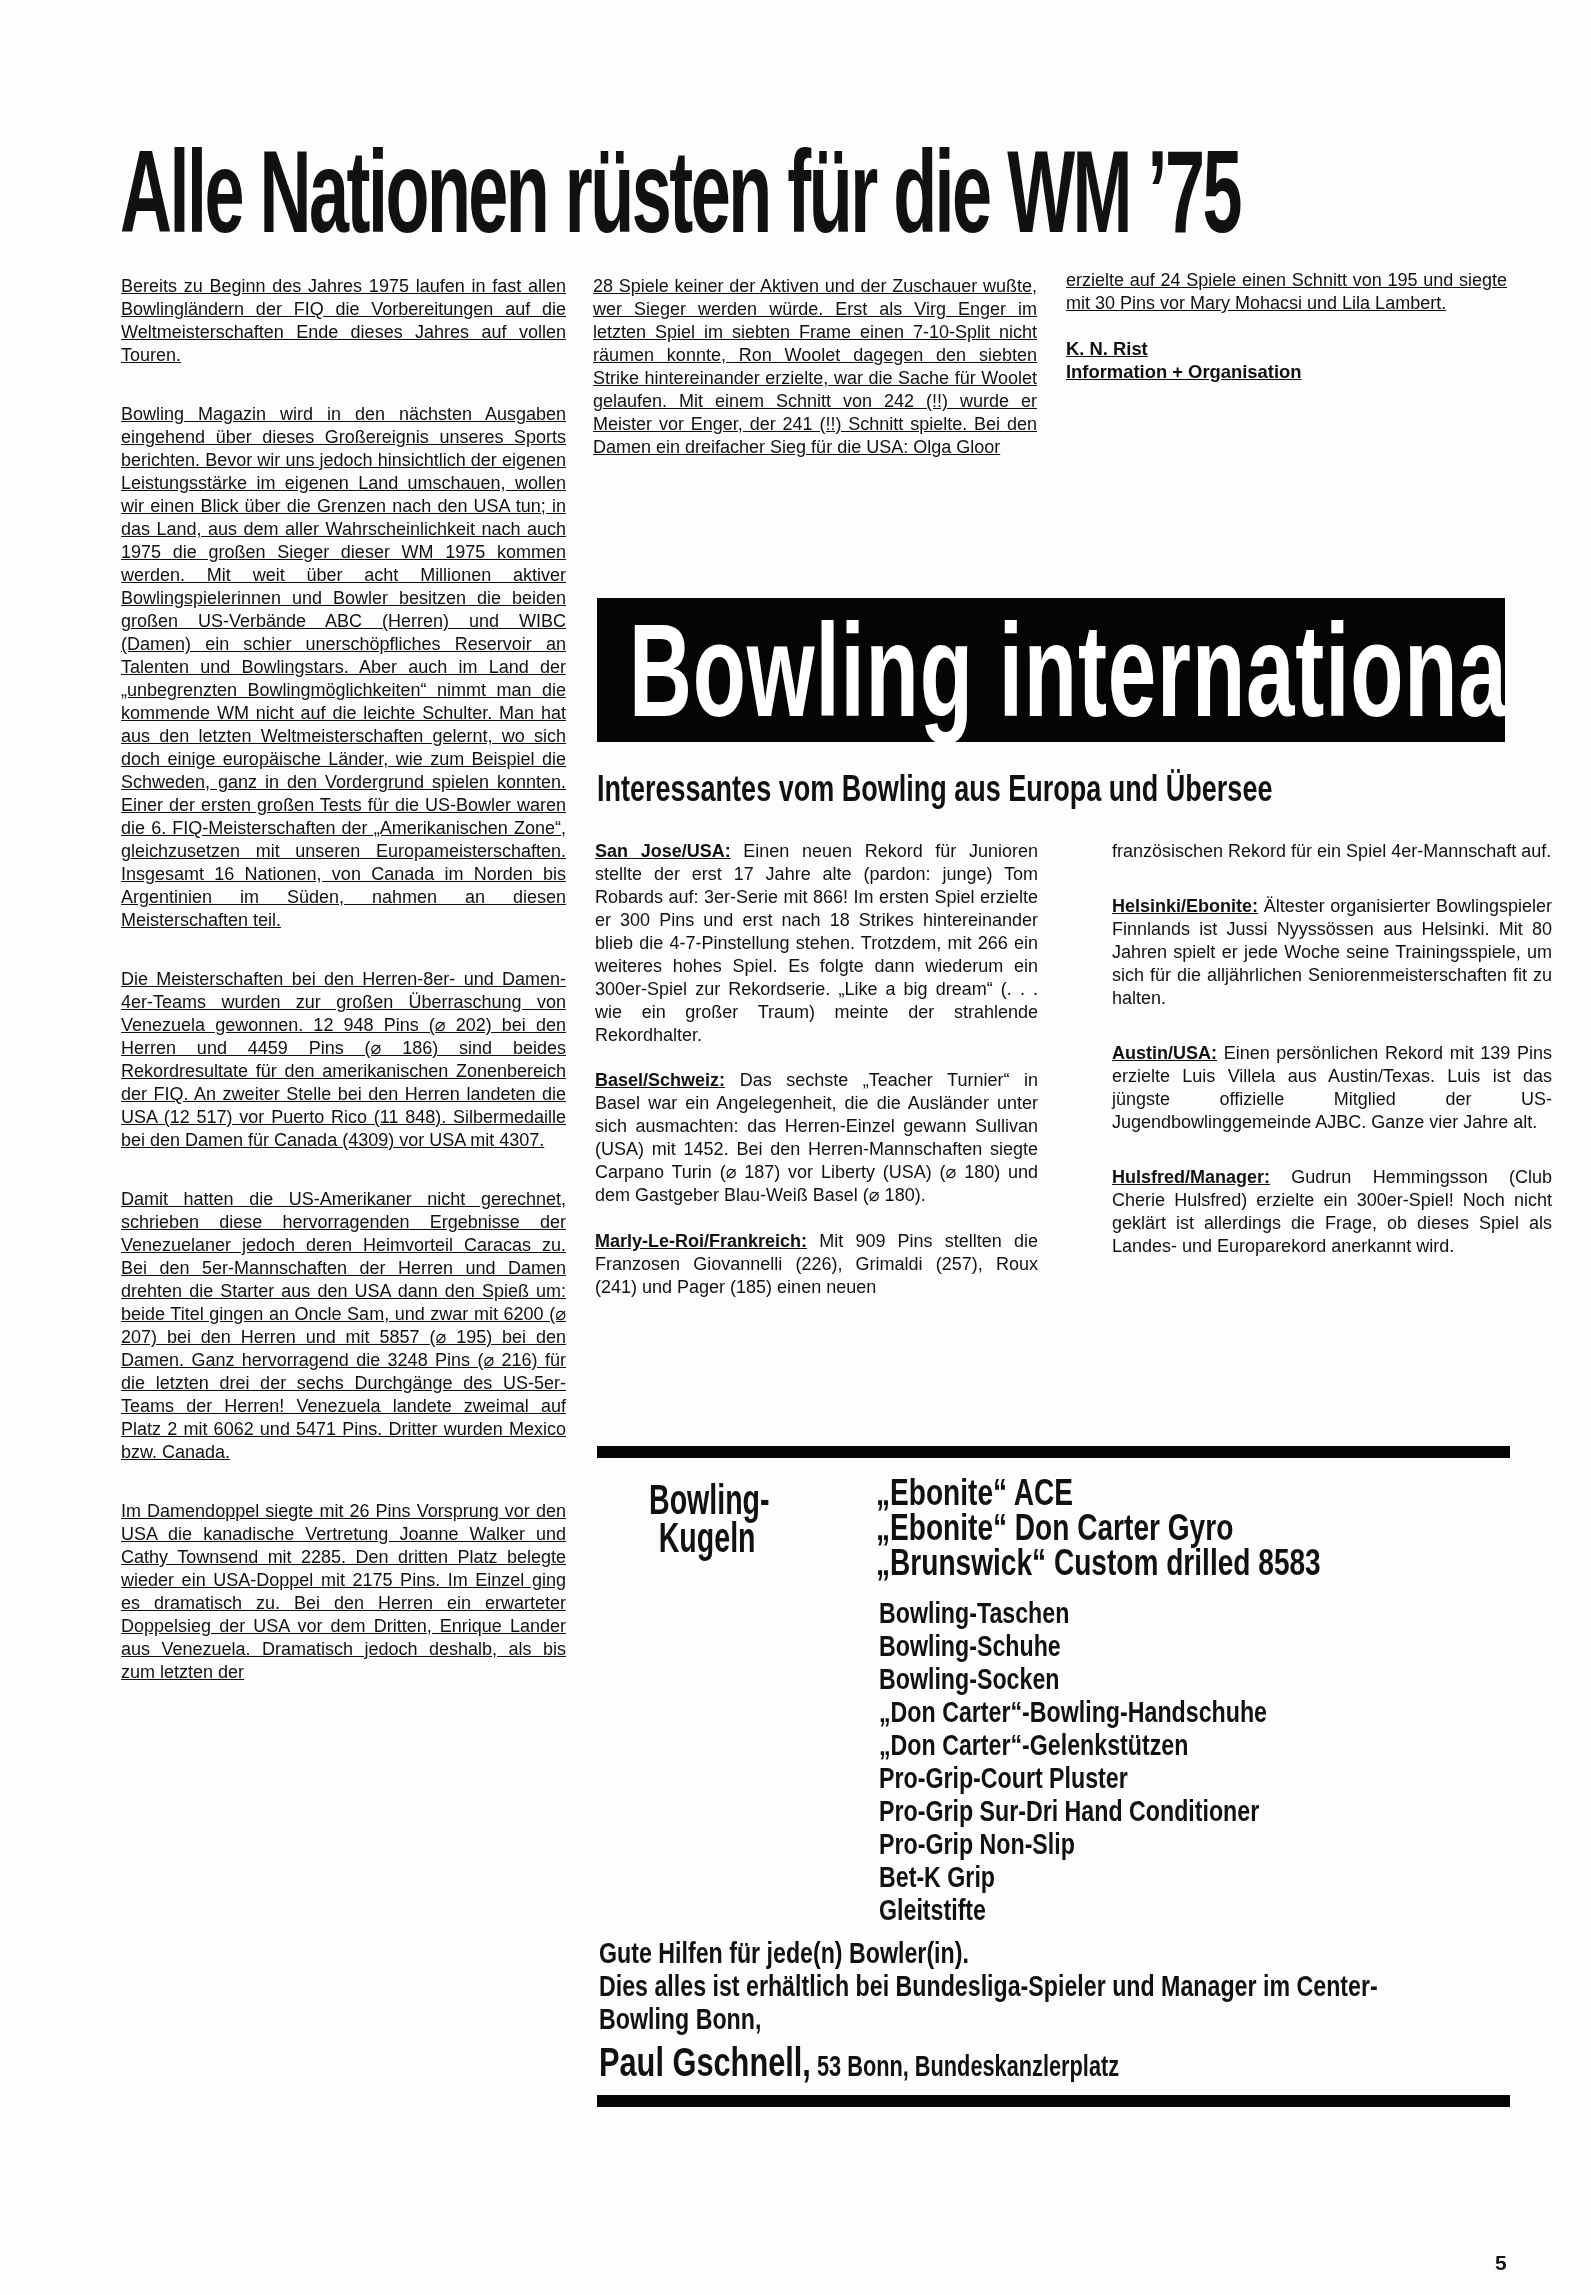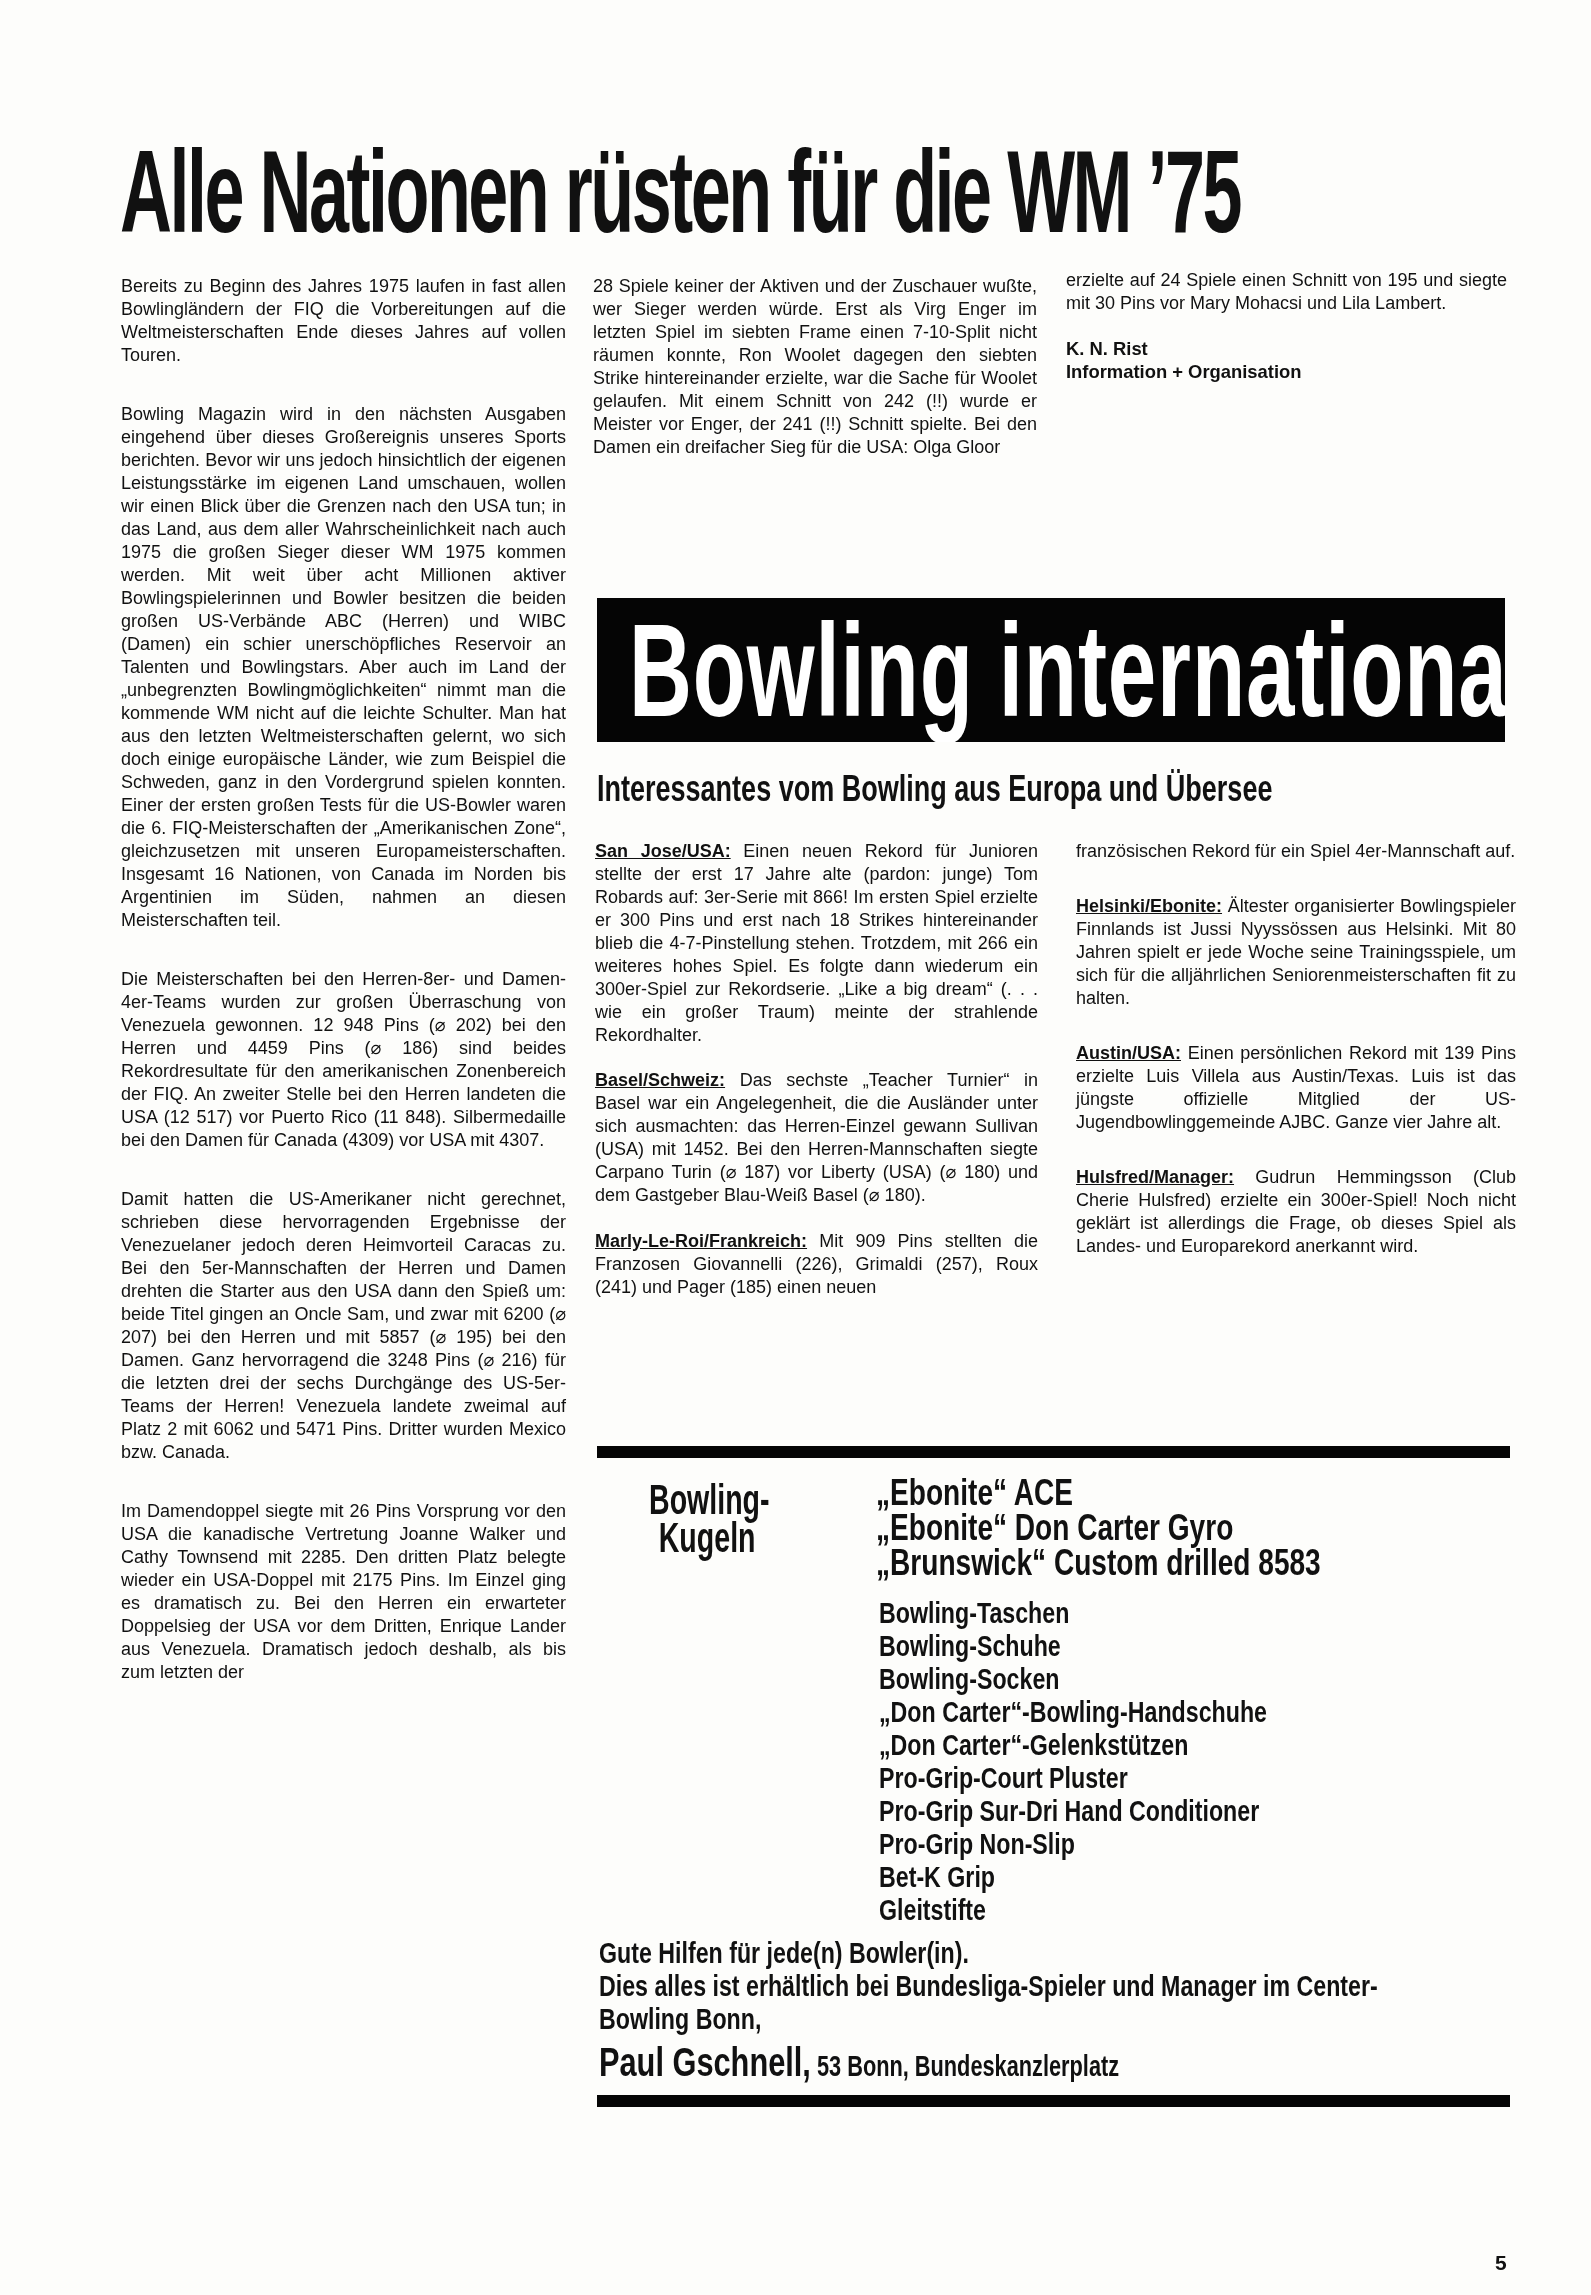--- a/index.html
+++ b/index.html
@@ -8,21 +8,21 @@
     color: #111; font-family: "Liberation Sans", sans-serif;
   }
   .headline {
     position: absolute; left: 120px; top: 135px; width: 948px; height: 115px;
     font-family: "Liberation Sans", sans-serif; font-weight: bold;
     font-size: 116px; line-height: 115px; letter-spacing: -4px;
     transform: scaleX(0.62); transform-origin: left top; white-space: nowrap;
   }
   .col {
     position: absolute; font-family: "Liberation Sans", sans-serif;
-    font-size: 18px; line-height: 23px; text-align: justify; hyphens: manual;
+    font-size: 18px; line-height: 23px; text-align: justify; hyphens: manual; text-decoration: underline;
   }
   .col p { margin: 0 0 36px 0; }
   .col p:last-child { margin-bottom: 0; }
   .c1 { left: 121px; top: 275px; width: 445px; }
   .c2 { left: 593px; top: 275px; width: 444px; }
   .c3 { left: 1066px; top: 269px; width: 441px; }
   .c3 p { margin-bottom: 22.4px; }
   .sig { text-align: left; font-weight: bold; font-size: 18.4px; line-height: 23px; }
   .sig span { display: block; }
 
@@ -39,21 +39,21 @@
     position: absolute; left: 597px; top: 769px; white-space: nowrap;
     font-weight: bold; font-size: 37px; line-height: 40px;
     transform: scaleX(0.73); transform-origin: left top;
   }
   .news {
     position: absolute; font-size: 18px; line-height: 23px; text-align: justify;
   }
   .news p { margin: 0 0 22.4px 0; }
   .news b { font-weight: bold; text-decoration: underline; }
   .n1 { left: 595px; top: 840px; width: 443px; }
-  .n2 { left: 1076px; top: 840px; width: 440px; }
+  .n2 { left: 1112px; top: 840px; width: 440px; }
   .n2 p { margin-bottom: 32px; }
 
   .rule-top { position: absolute; left: 597px; top: 1446px; width: 913px; height: 12px; background: #050505; }
   .rule-bot { position: absolute; left: 597px; top: 2095px; width: 913px; height: 12px; background: #050505; }
 
   .ad-label {
     position: absolute; left: 649px; top: 1481px; text-align: center;
     font-weight: bold; font-size: 42px; line-height: 38px;
     transform: scaleX(0.68); transform-origin: left top; width: 171px;
   }

